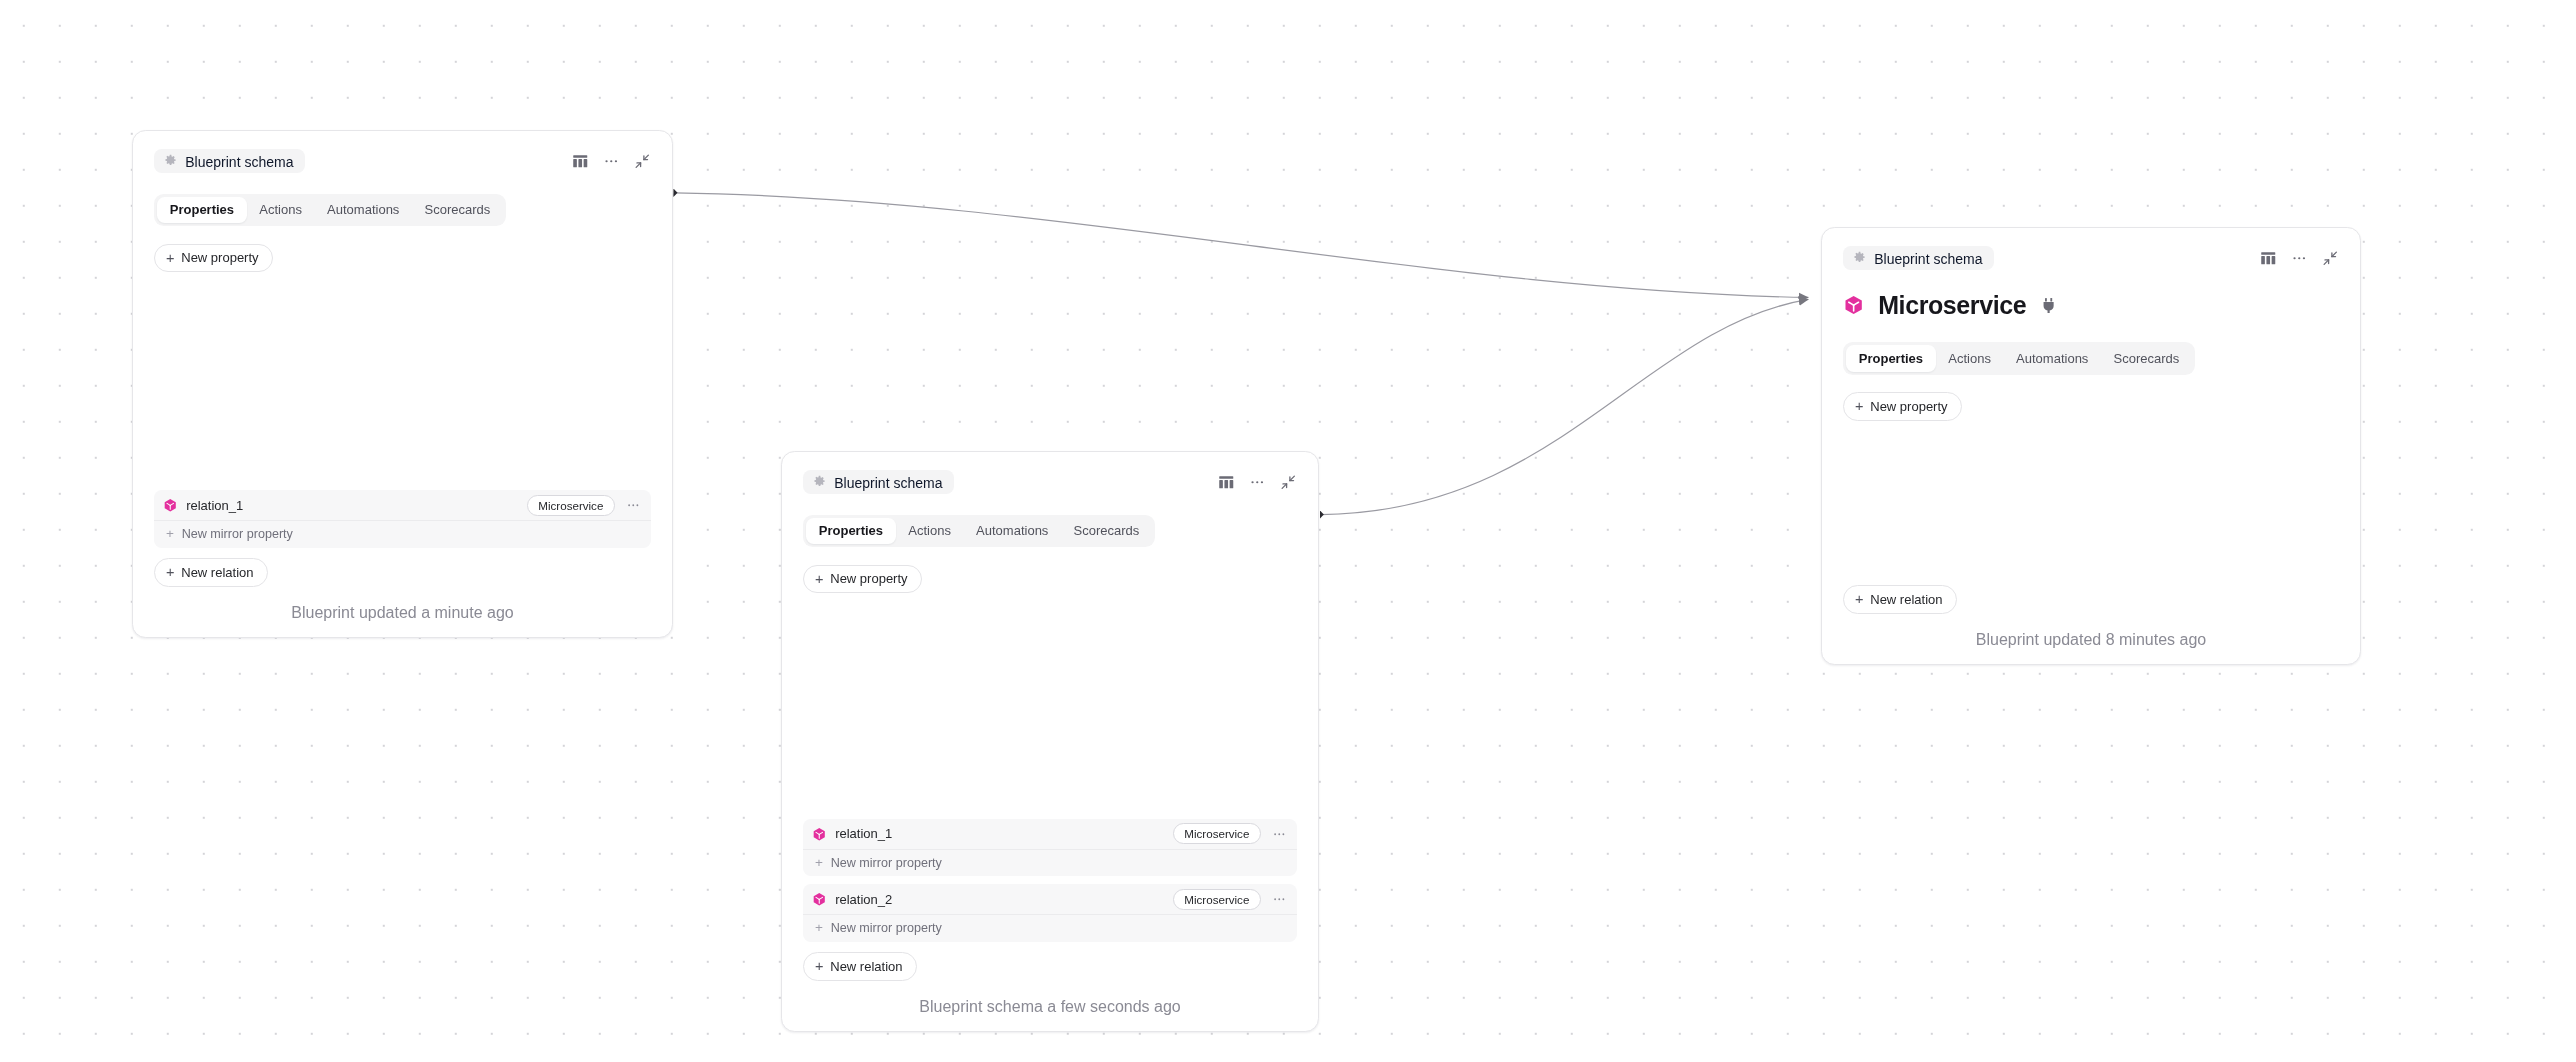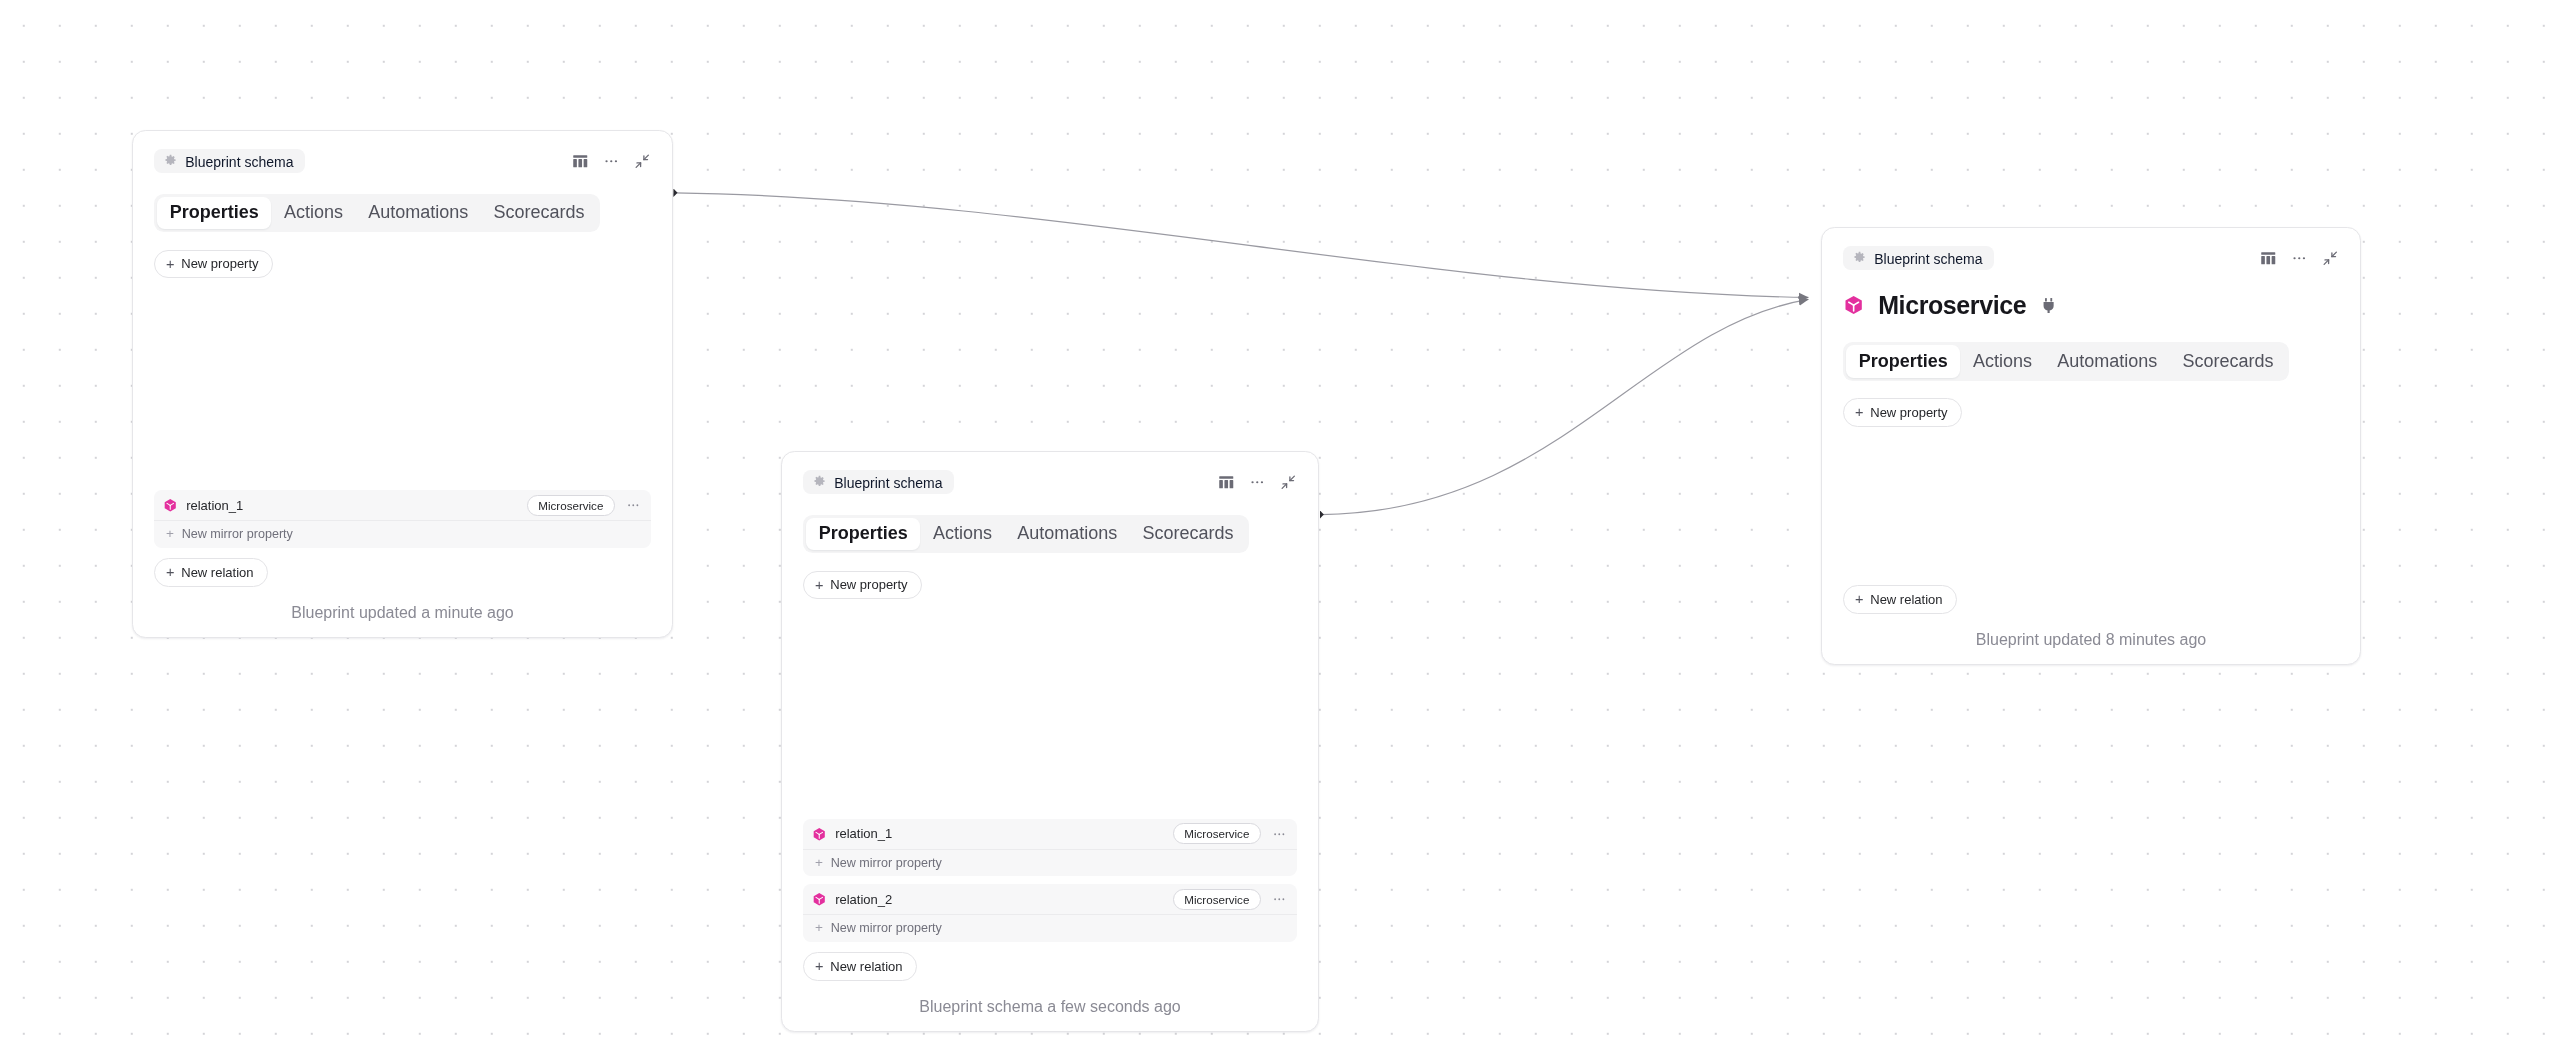--- a/index.html
+++ b/index.html
@@ -74,21 +74,21 @@
   .tabs {
     display: inline-flex;
     align-items: center;
     background: #f4f4f5;
     border-radius: 9.7px;
     padding: 2.9px;
     margin-top: 20.4px;
     align-self: flex-start;
   }
   .tab {
-    font-size: 18px;
+    font-size: 13px;
     color: #51525c;
     padding: 5.8px 12.6px;
     border-radius: 7.8px;
     white-space: nowrap;
     cursor: pointer;
   }
   .tab.active {
     background: #ffffff;
     color: #17171c;
     font-weight: 600;

